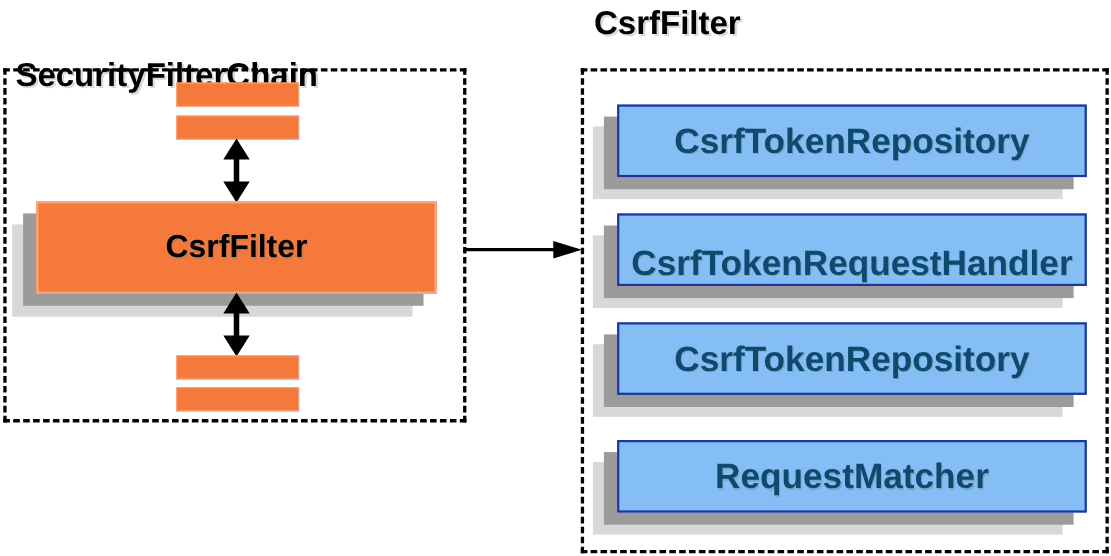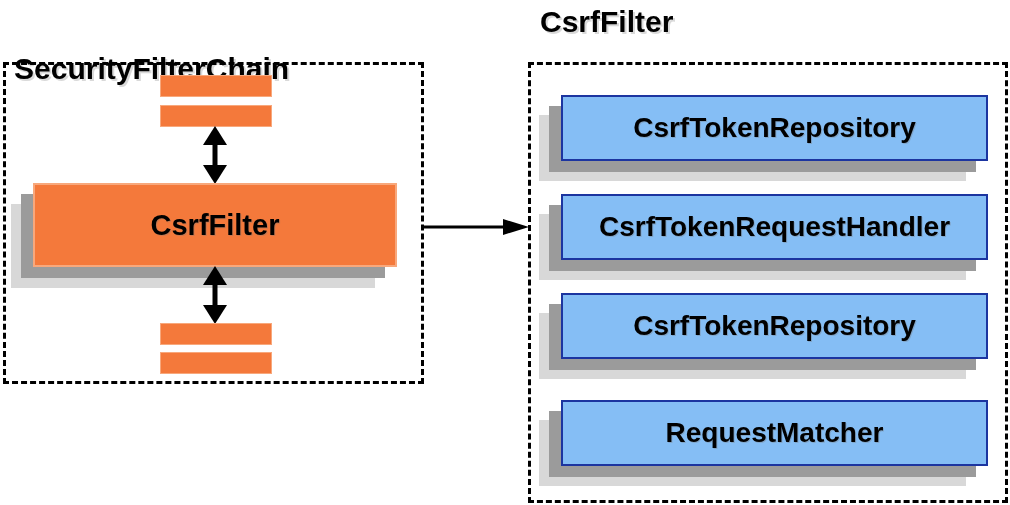--- a/index.html
+++ b/index.html
@@ -47,21 +47,21 @@
   .blue-box{
     position:absolute;
     left:561px;width:427px;height:66px;
     background:#85BEF5;
     border:2px solid #1C35A0;
     box-sizing:border-box;
     box-shadow:-12px 11px 0 #9B9B9B, -22px 20px 0 #D8D8D8;
     display:flex;align-items:center;justify-content:center;
   }
   .blue-box .label{
-    font-weight:bold;font-size:28px;color:#000000;
+    font-weight:bold;font-size:32px;color:#0c4a6e;
     text-shadow:1px 1px 0 rgba(120,120,120,0.35);
     white-space:nowrap;
   }
   .arrow{position:absolute;}
 </style>
 </head>
 <body>
 
 <div id="canvas">
 
@@ -95,21 +95,21 @@
   <svg class="arrow" style="left:423px;top:217px;" width="106" height="20" viewBox="0 0 106 20">
     <line x1="0" y1="10" x2="84" y2="10" stroke="#000" stroke-width="3"></line>
     <polygon points="106,10 80,2 80,18" fill="#000"></polygon>
   </svg>
 
   <div class="dashed-box" style="left:528px;top:62px;width:480px;height:441px;"></div>
 
   <div class="blue-box" style="top:95px;">
     <span class="label">CsrfTokenRepository</span>
   </div>
-  <div class="blue-box" style="top:194px;">
+  <div class="blue-box" style="top:194px;align-items:flex-end;">
     <span class="label">CsrfTokenRequestHandler</span>
   </div>
   <div class="blue-box" style="top:293px;">
     <span class="label">CsrfTokenRepository</span>
   </div>
   <div class="blue-box" style="top:400px;align-items:center;">
     <span class="label">RequestMatcher</span>
   </div>
 
 </div>

